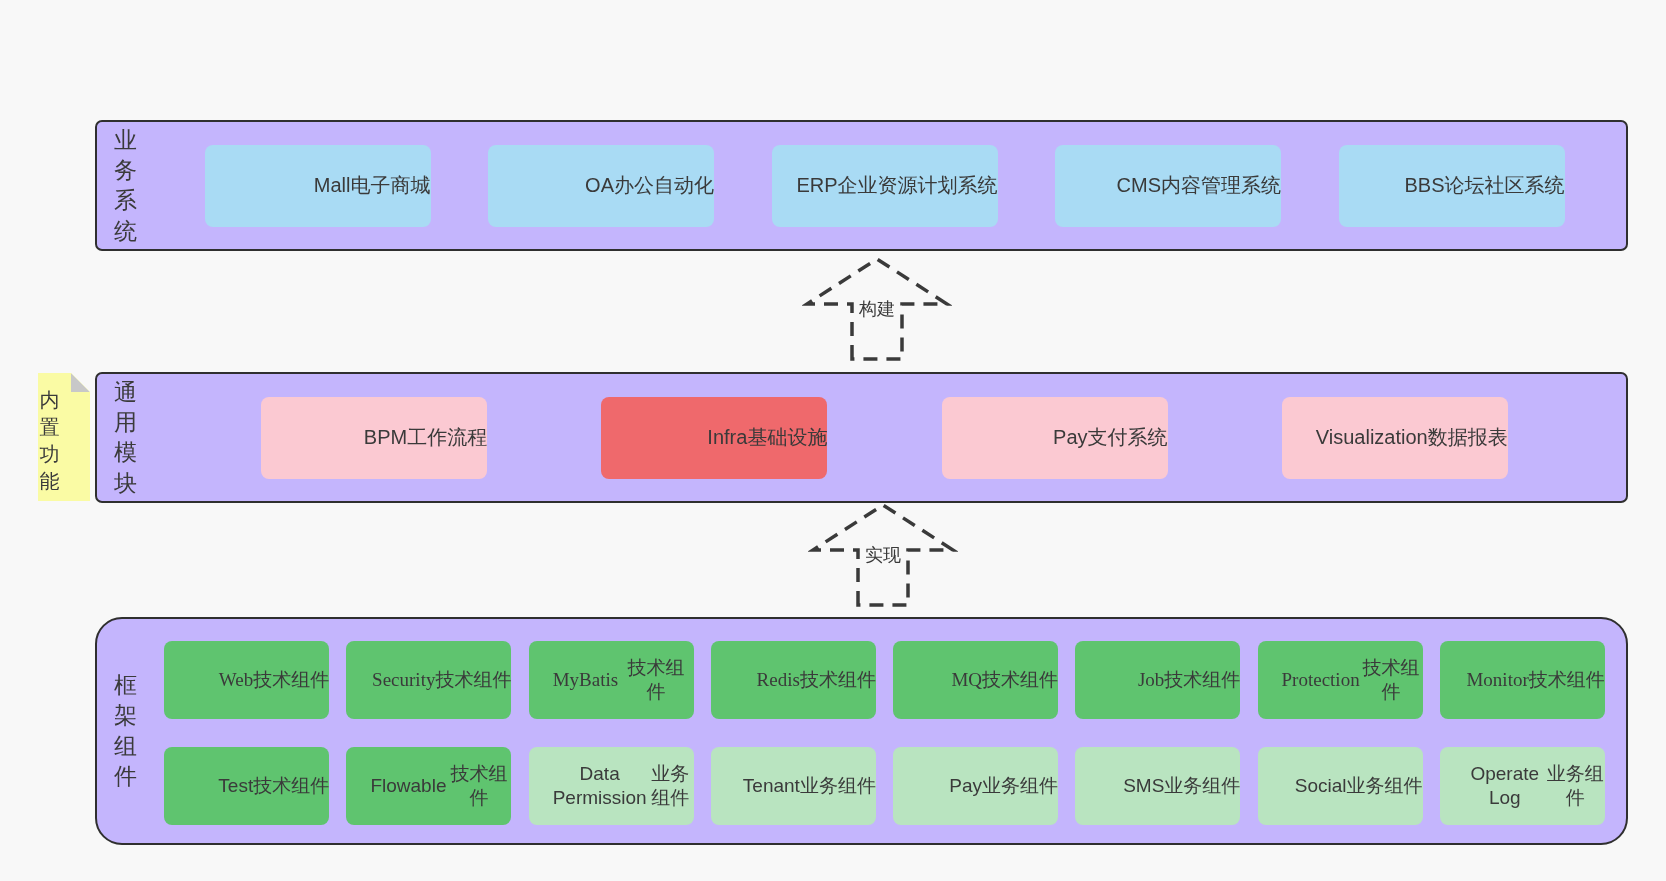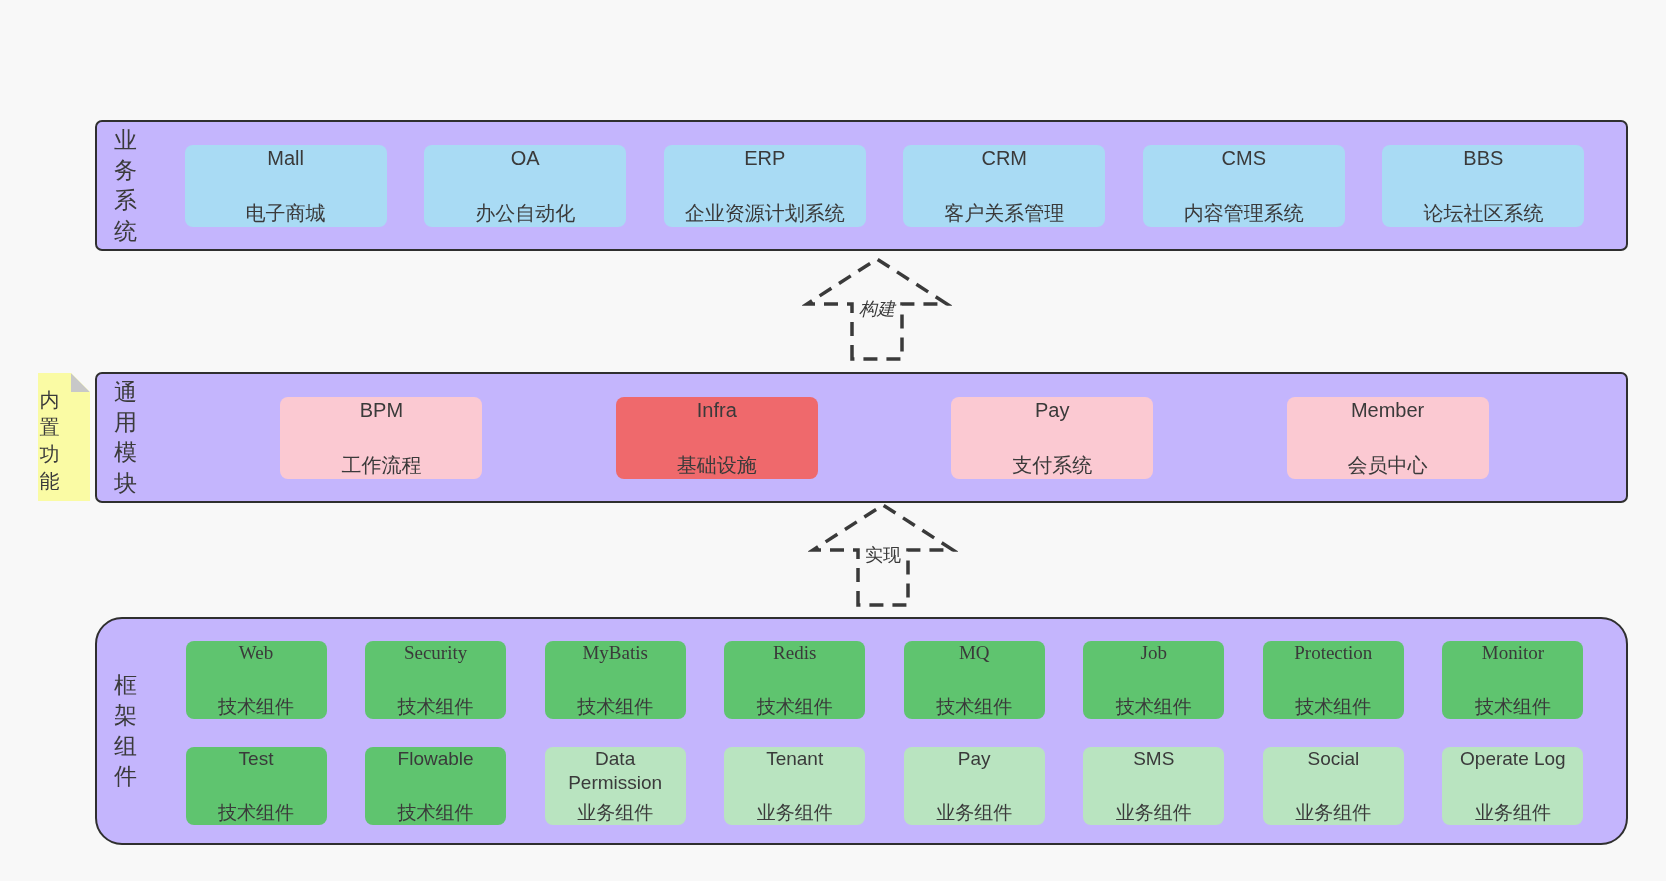--- a/index.html
+++ b/index.html
@@ -49,39 +49,40 @@
     align-items:center;
   }
   .row-full { top:0; bottom:0; }
   .row1 { top:22px;  height:78px;font-family:Liberation Serif, serif; }
   .row2 { top:128px; height:78px; }
 
   
   .box {
     border-radius:8px;
     display:flex;
-    flex-direction:column;
-    justify-content:space-between;
+    flex-direction:row;
+    justify-content:flex-end;
     align-items:center;
     text-align:center;
     font-size:20px;
     line-height:1.32;
+    padding-left:24px;
   }
   .big   { width:202px; height:82px; }
   .small { width:141px; height:78px; font-size:19px; line-height:1.28; }
   .small .box-title { max-width:130px; }
   .blue        { background:#a9dbf4; }
   .red         { background:#ef696c; }
   .pink        { background:#fbc9d2; }
   .green-dark  { background:#5fc46f; }
   .green-light { background:#b9e4c0; }
 
   
   .arrow { position:absolute; width:150px; height:106px; }
-  #arrow-build     { left:802px; top:256px;font-style:italic; }
+  #arrow-build     { left:802px; top:256px; }
   #arrow-implement { left:808px; top:502px; }
   .arrow-label {
     position:absolute;
     left:50%; top:40px;
     transform:translateX(-50%);
     background:#f8f8f8;
     padding:1px 4px;
     font-size:18px;
     white-space:nowrap;
   }
@@ -130,24 +131,20 @@
       </div>
       <div class="box big blue">
         <div class="box-title">OA</div>
         <div class="box-sub">办公自动化</div>
       </div>
       <div class="box big blue">
         <div class="box-title">ERP</div>
         <div class="box-sub">企业资源计划系统</div>
       </div>
       <div class="box big blue">
-        <div class="box-title">CRM</div>
-        <div class="box-sub">客户关系管理</div>
-      </div>
-      <div class="box big blue">
         <div class="box-title">CMS</div>
         <div class="box-sub">内容管理系统</div>
       </div>
       <div class="box big blue">
         <div class="box-title">BBS</div>
         <div class="box-sub">论坛社区系统</div>
       </div>
     </div>
   </section>
 
@@ -171,22 +168,22 @@
       </div>
       <div class="box big red">
         <div class="box-title">Infra</div>
         <div class="box-sub">基础设施</div>
       </div>
       <div class="box big pink">
         <div class="box-title">Pay</div>
         <div class="box-sub">支付系统</div>
       </div>
       <div class="box big pink">
-        <div class="box-title">Member</div>
-        <div class="box-sub">会员中心</div>
+        <div class="box-title">Visualization</div>
+        <div class="box-sub">数据报表</div>
       </div>
     </div>
   </section>
 
   <div class="arrow" id="arrow-implement">
     <svg width="150" height="106" viewBox="0 0 150 106">
       <path d="M50 103 L50 48 L5 48 L75 3 L145 48 L100 48 L100 103 Z" fill="none" stroke="#3a3a3a" stroke-width="3.5" stroke-dasharray="14 9"></path>
     </svg>
     <span class="arrow-label">实现</span>
   </div>

